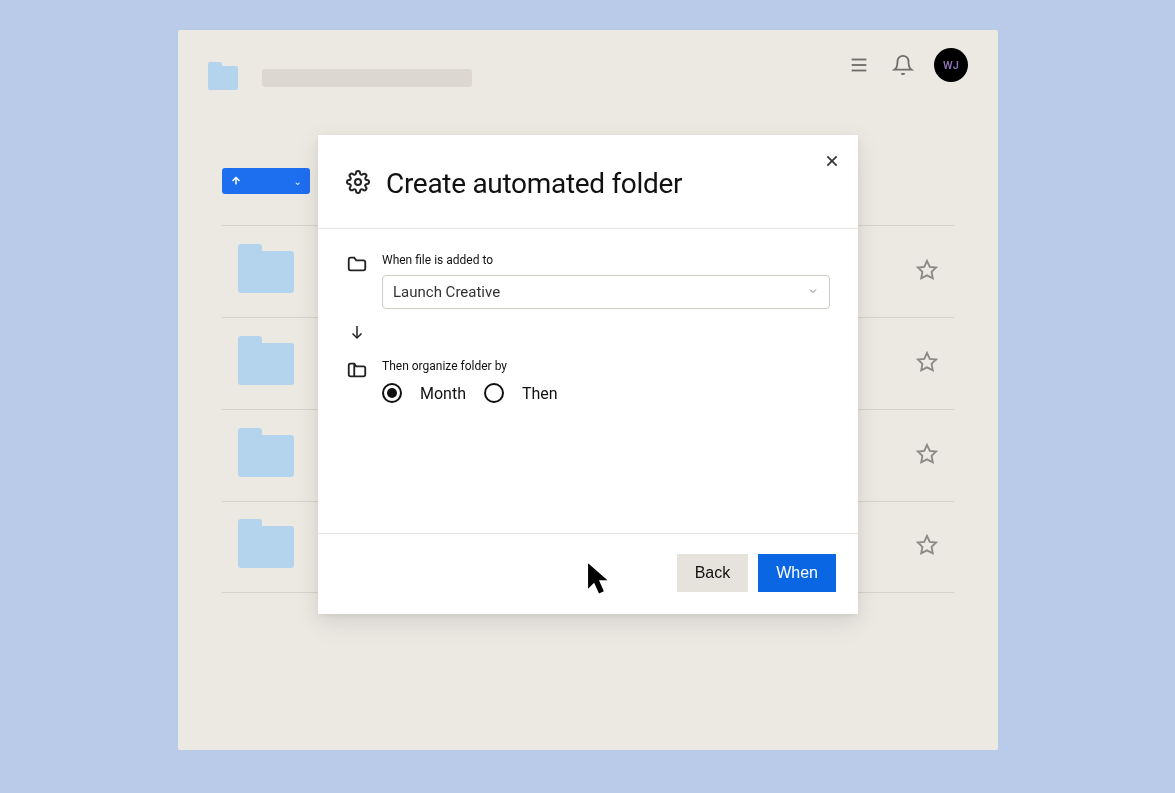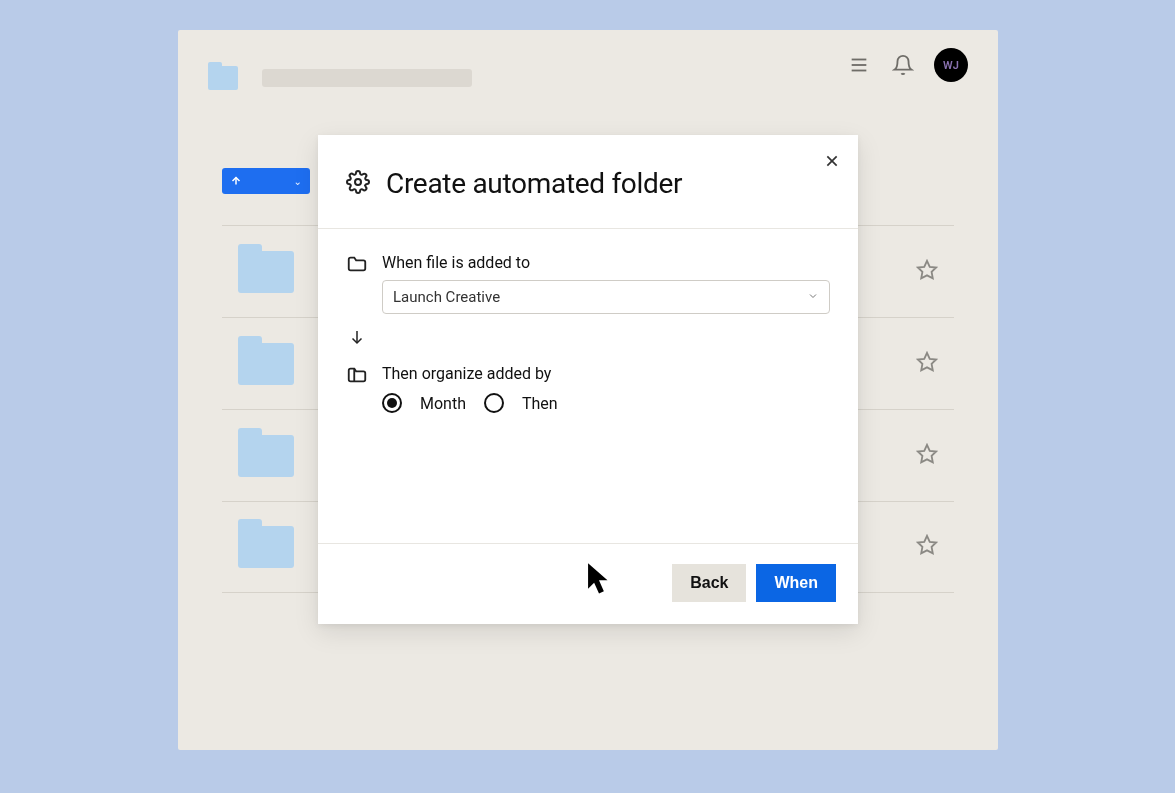--- a/index.html
+++ b/index.html
@@ -199,21 +199,21 @@
     }
     .section-icon {
       color: #222;
       flex-shrink: 0;
       margin-top: 0px;
     }
     .section-content {
       flex: 1;
     }
     .section-label {
-      font-size: 16px;
+      font-size: 12px;
       color: #111;
       margin-bottom: 8px;
     }
     .select {
       width: 100%;
       border: 1px solid #cfccc6;
       border-radius: 4px;
       height: 34px;
       display: flex;
       align-items: center;
@@ -271,21 +271,21 @@
       border-top: 1px solid #e8e6e1;
       padding: 20px 22px 22px 22px;
       display: flex;
       justify-content: flex-end;
       gap: 10px;
     }
     .btn {
       height: 38px;
       padding: 0 18px;
       font-size: 16px;
-      font-weight: 700;
+      font-weight: 400;
       border: none;
       cursor: pointer;
       display: flex;
       align-items: center;
     }
     .btn-secondary {
       background: #e6e3dc;
       color: #111;
     }
     .btn-primary {
@@ -416,21 +416,21 @@
     </div>
 
     <div class="section">
       <span class="section-icon">
         <svg width="22" height="22" viewBox="0 0 24 24" fill="none" stroke="currentColor" stroke-width="2">
           <path d="M3 7a2 2 0 0 1 2-2h4l2 3h8a2 2 0 0 1 2 2v7a2 2 0 0 1-2 2H5a2 2 0 0 1-2-2V7z"></path>
           <line x1="9" y1="5" x2="9" y2="19"></line>
         </svg>
       </span>
       <div class="section-content">
-        <div class="section-label">Then organize added by</div>
+        <div class="section-label">Then organize folder by</div>
         <div class="radio-group">
           <div class="radio-option">
             <div class="radio selected"></div>
             <div class="radio-label">Month</div>
           </div>
           <div class="radio-option">
             <div class="radio"></div>
             <div class="radio-label">Then</div>
           </div>
         </div>

